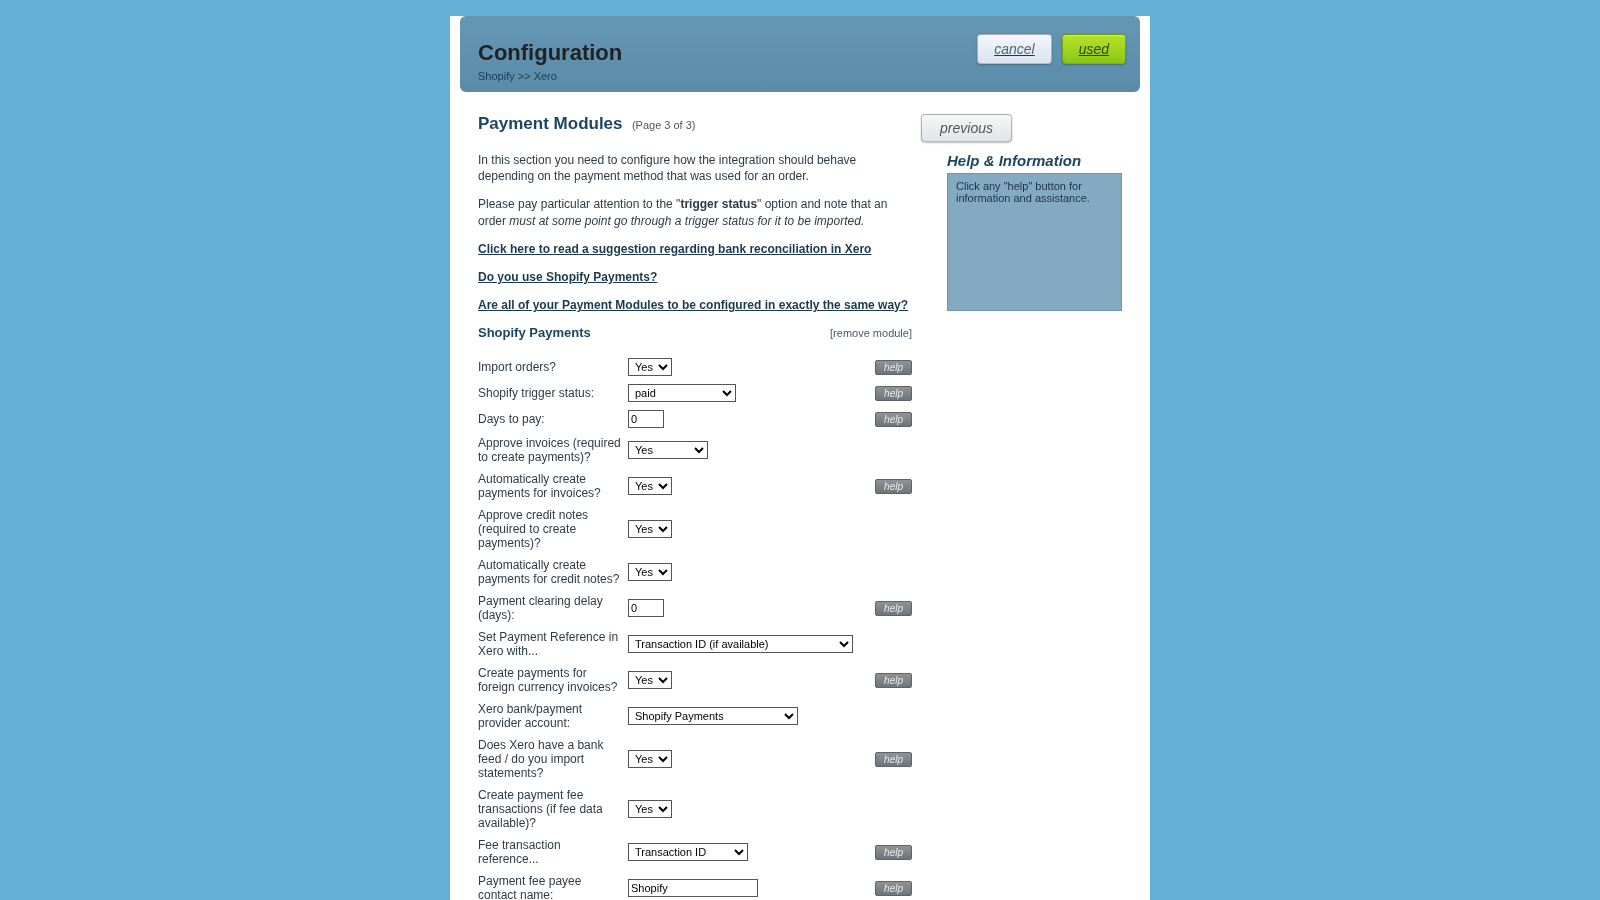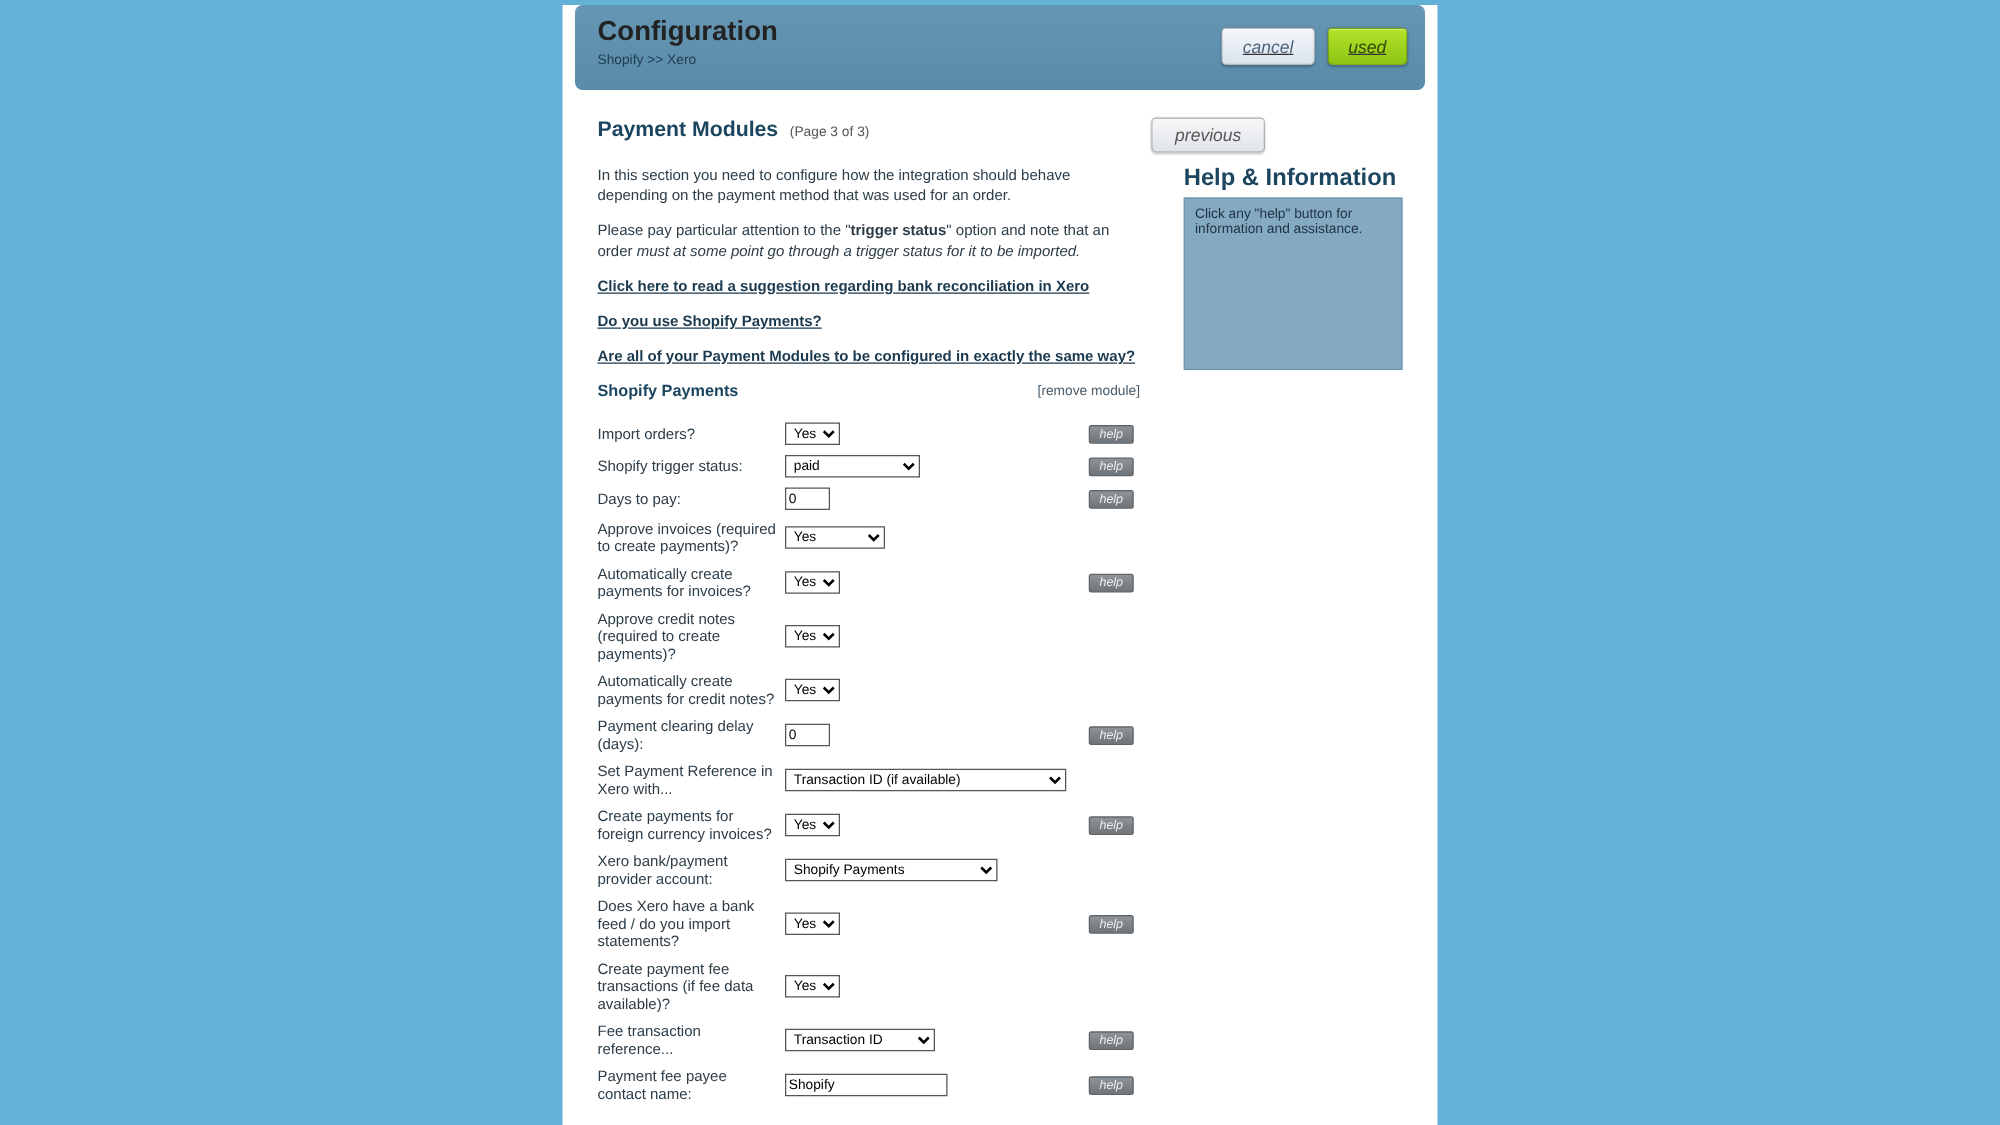--- a/index.html
+++ b/index.html
@@ -15,22 +15,22 @@
     width:700px;
     margin:0 auto;
     background:#fff;
     min-height:900px;
     padding:0 10px;
     position:relative;
   }
   .header-bar {
     background: linear-gradient(#6597b5, #5a8ba9);
     border-radius:6px;
-    padding:8px 18px 10px 18px;
-    margin-top:4px;
+    padding:24px 18px 10px 18px;
+    margin-top:16px;
     position:relative;
     min-height:68px;
   }
   .header-title {
     font-size:22px;
     font-weight:bold;
     color:#222;
     margin:0;
   }
   .breadcrumb {
@@ -105,24 +105,25 @@
   .intro .bold { font-weight:bold; }
   .intro a.blocklink {
     display:block;
     font-weight:bold;
     text-decoration:underline;
     color:#1c3a4f;
     margin:0 0 12px 0;
     cursor:pointer;
   }
   .help-title {
-    font-size:19px;
+    font-size:15px;
     font-weight:bold;
     color:#1c4660;
     margin:0 0 4px 0;
+    font-style:italic;
   }
   .help-box {
     background:#84aac1;
     border:1px solid #6f95ab;
     padding:6px 8px;
     font-size:11px;
     color:#1e3243;
     min-height:138px;
   }
   .module-head {
@@ -138,21 +139,21 @@
   }
   .remove-link {
     font-size:11px;
     color:#4a5a66;
     cursor:pointer;
   }
   .form-table { width:100%; border-collapse:collapse; margin-top:14px; }
   .form-table td { padding:4px 0; vertical-align:middle; }
   .form-table td.lbl { width:150px; color:#2d3d48; font-size:12px; padding-right:6px; vertical-align:middle; }
   .form-table td.ctl { }
-  .form-table td.hlp { width:46px; text-align:center;text-decoration:underline; }
+  .form-table td.hlp { width:46px; text-align:right;text-decoration:underline; }
   select, input[type=text] {
     font-family:inherit;
     font-size:11px;
     border:1px solid #555;
     background:#fff;
     padding:1px 2px;
     height:18px;
   }
   .sel-yn { width:44px; }
   .sel-med { width:108px; }

